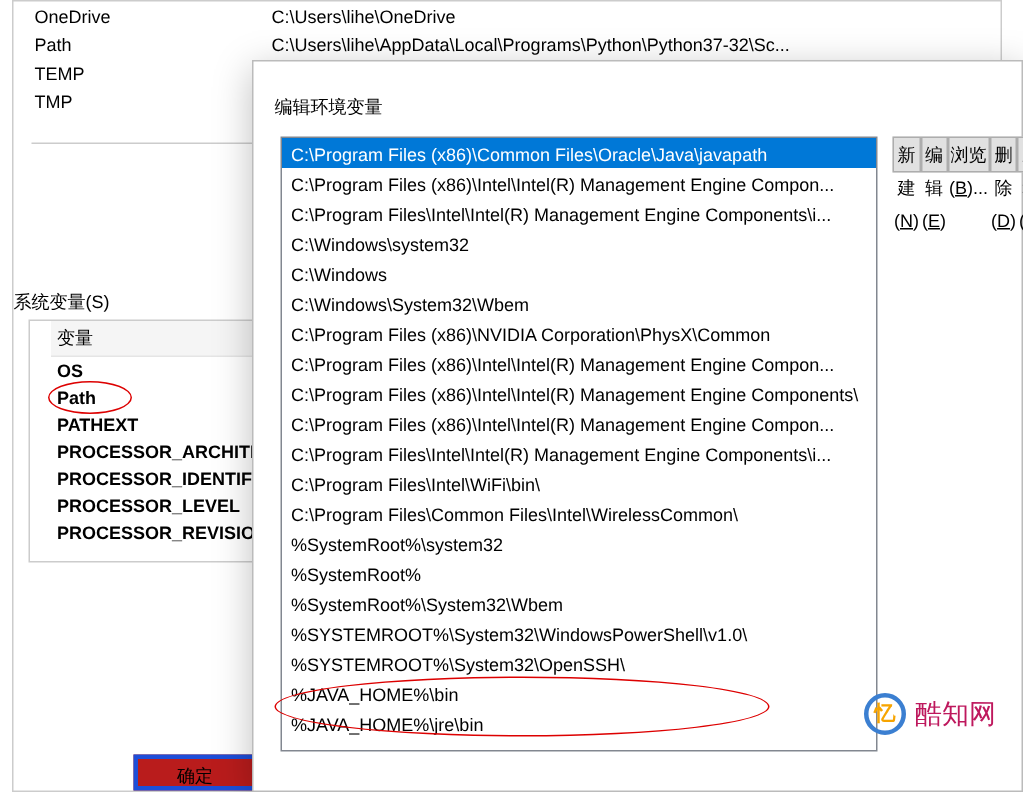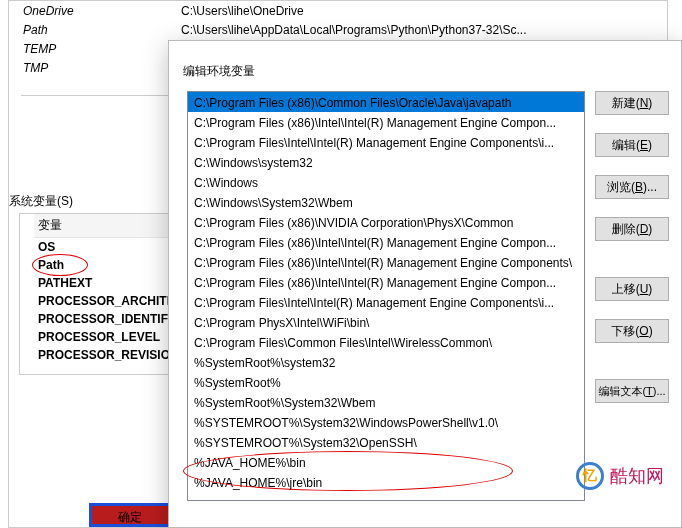--- a/index.html
+++ b/index.html
@@ -2,42 +2,42 @@
 <html><head>
 <meta charset="utf-8">
 <style>
   * { box-sizing: border-box; margin: 0; padding: 0; font-family: "Microsoft YaHei", "Segoe UI", Tahoma, sans-serif; }
   body { background: #fff; width: 682px; height: 528px; overflow: hidden; position: relative; font-size: 12px; color: #000; }
 
   
   .bg-dialog { position: absolute; left: 8px; top: 0; width: 660px; height: 528px; border: 1px solid #ccc; background: #fff; }
   .bg-top-list { position: absolute; left: 12px; top: 0; right: 55px; height: 95px; border-bottom: 1px solid #ccc; }
   .bg-top-row { display: flex; height: 19px; align-items: center; }
-  .bg-top-name { width: 160px; padding-left: 2px; font-style: italic; }
+  .bg-top-name { width: 160px; padding-left: 2px; }
   .bg-top-val { flex: 1; white-space: nowrap; overflow: hidden; text-overflow: ellipsis; }
 
   .sys-label { position: absolute; left: 0px; top: 192px; font-size: 12px; }
 
   .sys-list { position: absolute; left: 10px; top: 212px; width: 150px; border: 1px solid #ccc; background: #fff; height: 162px; overflow: hidden; padding-left: 14px; }
   .sys-header { background: #f5f5f5; padding: 3px 4px; border-bottom: 1px solid #e5e5e5; }
   .sys-item { padding: 2px 4px; white-space: nowrap; font-weight: bold; }
   .sys-item.circled { position: relative; }
   .sys-item.circled::after { content: ""; position: absolute; left: -2px; top: -2px; width: 54px; height: 20px; border: 1.5px solid #d00; border-radius: 50%; pointer-events: none; }
 
   .bg-ok-btn { position: absolute; left: 80px; bottom: 0; width: 82px; height: 24px; background: #b91c1c; border: 3px solid #1d4ed8; text-align: center; line-height: 22px; }
 
   
   .edit-dialog { position: absolute; left: 168px; top: 40px; width: 514px; height: 488px; background: #fff; border: 1px solid #bbb; box-shadow: 0 6px 24px rgba(0,0,0,0.25); }
   .edit-title { padding: 22px 14px 8px 14px; font-size: 12px; }
 
   .list-box { position: absolute; left: 18px; top: 50px; width: 398px; height: 410px; border: 1px solid #828790; background: #fff; overflow: hidden; }
   .list-item { padding: 2px 6px; height: 20px; line-height: 18px; white-space: nowrap; overflow: hidden; text-overflow: ellipsis; }
-  .list-item.selected { background: #0078d7; color: #000000; }
+  .list-item.selected { background: #0078d7; color: #ffffff; }
 
-  .btn-col { position: absolute; right: 12px; top: 50px; width: 74px; display: flex; flex-direction: column; gap: 0; }
+  .btn-col { position: absolute; right: 12px; top: 50px; width: 74px; display: flex; flex-direction: row; gap: 0; }
   .win-btn { width: 74px; height: 24px; background: #e1e1e1; border: 1px solid #adadad; font-size: 12px; text-align: center; line-height: 22px; cursor: default; }
   .btn-spacer { height: 18px; }
   .win-btn u { text-decoration: underline; }
 
   
   .circle-bottom { position: absolute; border: 1.5px solid #d00; border-radius: 50%; pointer-events: none; }
 
   
   .logo-wrap { position: absolute; right: 18px; bottom: 38px; display: flex; align-items: center; gap: 6px; }
   .logo-icon { width: 28px; height: 28px; border-radius: 50%; border: 3px solid #3b7fd1; display: flex; align-items: center; justify-content: center; font-weight: bold; color: #f7a400; font-size: 14px; }
@@ -90,21 +90,21 @@
       <div class="list-item">C:\Program Files (x86)\Intel\Intel(R) Management Engine Compon...</div>
       <div class="list-item">C:\Program Files\Intel\Intel(R) Management Engine Components\i...</div>
       <div class="list-item">C:\Windows\system32</div>
       <div class="list-item">C:\Windows</div>
       <div class="list-item">C:\Windows\System32\Wbem</div>
       <div class="list-item">C:\Program Files (x86)\NVIDIA Corporation\PhysX\Common</div>
       <div class="list-item">C:\Program Files (x86)\Intel\Intel(R) Management Engine Compon...</div>
       <div class="list-item">C:\Program Files (x86)\Intel\Intel(R) Management Engine Components\</div>
       <div class="list-item">C:\Program Files (x86)\Intel\Intel(R) Management Engine Compon...</div>
       <div class="list-item">C:\Program Files\Intel\Intel(R) Management Engine Components\i...</div>
-      <div class="list-item">C:\Program PhysX\Intel\WiFi\bin\</div>
+      <div class="list-item">C:\Program Files\Intel\WiFi\bin\</div>
       <div class="list-item">C:\Program Files\Common Files\Intel\WirelessCommon\</div>
       <div class="list-item">%SystemRoot%\system32</div>
       <div class="list-item">%SystemRoot%</div>
       <div class="list-item">%SystemRoot%\System32\Wbem</div>
       <div class="list-item">%SYSTEMROOT%\System32\WindowsPowerShell\v1.0\</div>
       <div class="list-item">%SYSTEMROOT%\System32\OpenSSH\</div>
       <div class="list-item">%JAVA_HOME%\bin</div>
       <div class="list-item">%JAVA_HOME%\jre\bin</div>
     </div>
 

